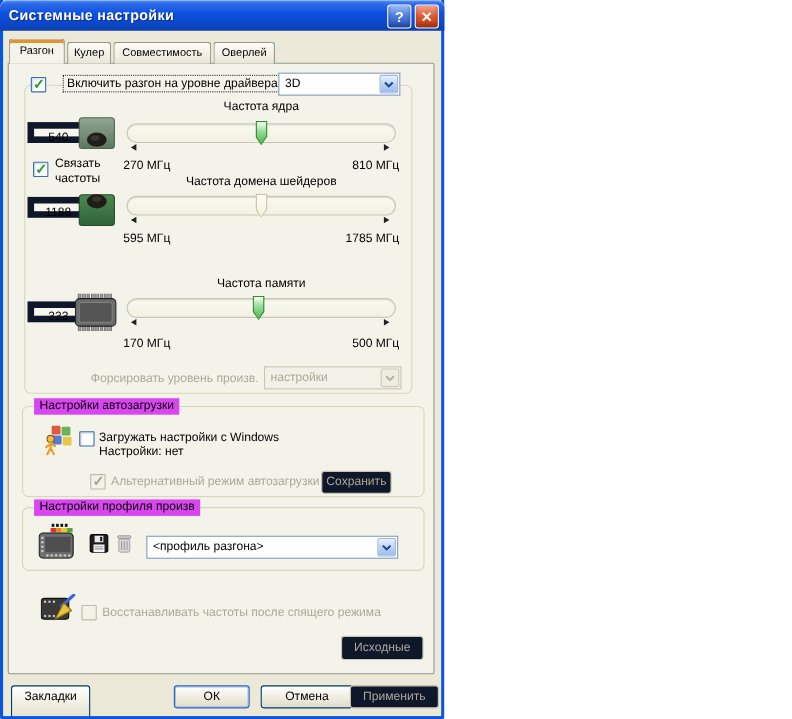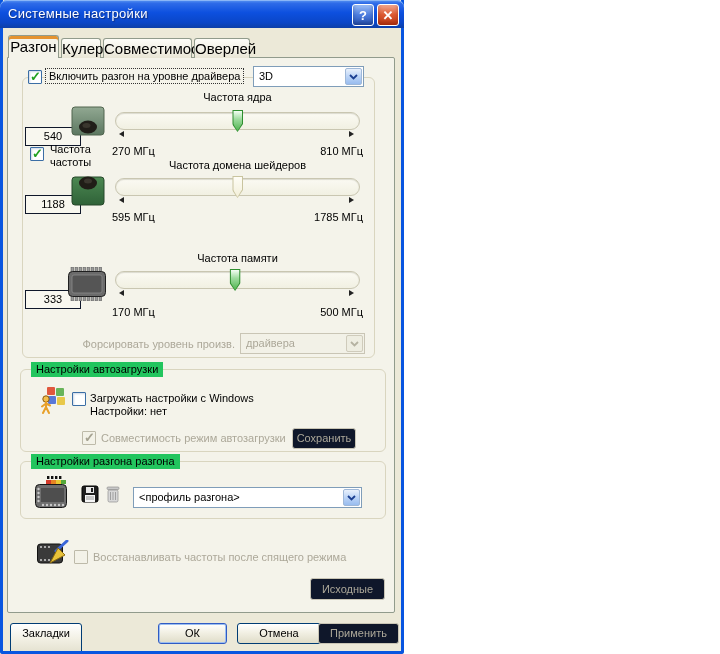--- a/index.html
+++ b/index.html
@@ -8,42 +8,42 @@
   .canvas { position:relative; width:720px; height:654px; background:#fff; }
 
   
   .window { position:absolute; left:0; top:0; width:404px; height:654px; background:#ECE9D8; }
   .frame  { position:absolute; inset:0; border:3px solid #0855E0; border-top:none;
             border-radius:0 0 3px 3px; pointer-events:none; z-index:90; }
   .titlebar { position:absolute; left:0; top:0; width:404px; height:28px;
     border-radius:7px 7px 0 0; z-index:95;
     background:linear-gradient(180deg,#5A96F2 0%,#2E6BE8 12%,#0D50DF 45%,#0A46C8 80%,#0C3FA8 100%);
     box-shadow:inset 0 1px 0 #8AB6F7; }
-  .title-text { position:absolute; left:8px; top:6px; color:#fff; font-size:13px; font-weight:normal;
+  .title-text { position:absolute; left:8px; top:6px; color:#fff; font-size:13px; font-weight:bold;
     text-shadow:1px 1px 1px #12307E; letter-spacing:.3px; }
   .tbtn { position:absolute; top:4px; width:22px; height:22px; border-radius:3px;
     border:1px solid #fff; display:flex; align-items:center; justify-content:center;
     color:#fff; font-weight:bold; font-size:13px; }
   .tbtn.help  { left:352px; background:linear-gradient(180deg,#9CBEF6,#4C7CDE 50%,#2B57B8);
     box-shadow:inset 0 -3px 4px rgba(10,30,90,.4); }
   .tbtn.close { left:377px; background:linear-gradient(180deg,#F2A78E,#DD5B33 48%,#BE3A15);
     box-shadow:inset 0 -3px 4px rgba(120,20,0,.4); }
 
   
-  .tab { position:absolute; z-index:3; font-size:15px; text-align:center;
+  .tab { position:absolute; z-index:3; font-size:10px; text-align:center;
     border:1px solid #919B8C; border-bottom:none; border-radius:3px 3px 0 0;
     background:linear-gradient(180deg,#FDFDF8,#E9E6D6); line-height:19px; color:#000; }
   .tab.active { background:#F4F3EA; line-height:21px;
     box-shadow:inset 0 3px 0 #E5932F; z-index:5; }
   .tabpage { position:absolute; left:7px; top:57px; width:388px; height:556px;
     background:#F4F3EA; border:1px solid #919B8C; border-radius:0 2px 2px 2px; z-index:2; }
 
   
   .group { position:absolute; border:1px solid #D9D5BF; border-radius:6px; z-index:3; }
-  .legend { position:absolute; top:-8px; left:10px; background:#22c55e; padding:0 5px;
+  .legend { position:absolute; top:-8px; left:10px; background:#d946ef; padding:0 5px;
     font-size:11px; line-height:15px; color:#000; white-space:nowrap; }
 
   .txt   { position:absolute; font-size:11px; line-height:13px; color:#000; white-space:nowrap; z-index:4; }
   .dis   { color:#ACA899; }
 
   
   .cb { position:absolute; width:14px; height:14px; background:#fff; border:1px solid #3B6EA5;
         border-radius:1px; box-shadow:inset 1px 1px 2px rgba(60,100,160,.25); z-index:5; }
   .cb.checked::after { content:"✓"; position:absolute; left:1px; top:-2px;
         font-size:13px; font-weight:bold; color:#21A121; }
@@ -55,21 +55,21 @@
   .combo .ctxt { position:absolute; left:5px; top:3px; font-size:11px; white-space:nowrap; }
   .combo .abtn { position:absolute; right:1px; top:1px; bottom:1px; width:17px; border-radius:2px;
       background:linear-gradient(180deg,#E9F1FC,#BCD4F6 50%,#98BCEF); border:1px solid #9FB8D8;
       display:flex; align-items:center; justify-content:center; }
   .combo.disabled { background:#F2F1E7; border-color:#C9C5B5; }
   .combo.disabled .ctxt { color:#ACA899; }
   .combo.disabled .abtn { background:#EEEDE1; border-color:#CFCBBB; }
 
   
   .valuebox { position:absolute; width:56px; height:19px; background:#F8F7EF;
-      border:1px solid #0f172a; text-align:center; font-size:11px; line-height:17px; z-index:4;margin-top:16px; }
+      border:6px solid #0f172a; text-align:center; font-size:11px; line-height:17px; z-index:4; }
   .groove { position:absolute; width:245px; height:18px; border-radius:9px; z-index:4;
       background:linear-gradient(#FBFAF3,#F1F0E2); border:1px solid #C9C6B1;
       box-shadow:inset 0 1px 1px rgba(120,120,100,.25); }
   .thumb { position:absolute; top:-3px; width:11px; height:22px; transform:translateX(-50%);
       clip-path:polygon(0 0,100% 0,100% 64%,50% 100%,0 64%); background:#2E8E2E; }
   .thumb-in { position:absolute; inset:1px; clip-path:polygon(0 0,100% 0,100% 63%,50% 100%,0 63%);
       background:linear-gradient(180deg,#F4FEF4,#9FDC9F 40%,#4FB44F); }
   .thumb.pale { background:#C9C49F; }
   .thumb.pale .thumb-in { background:linear-gradient(180deg,#FEFDF6,#F3EFD9); }
   .arrL { position:absolute; width:0; height:0; z-index:4;
@@ -114,21 +114,21 @@
     <div class="tab" style="left:103px;top:38px;width:89px;height:20px">
       <span>Совместимость</span></div>
     <div class="tab" style="left:194px;top:38px;width:56px;height:20px">
       <span>Оверлей</span></div>
 
     <div class="tabpage"></div>
 
     <div class="group" style="left:22px;top:77px;width:353px;height:281px"></div>
 
     <div class="cb checked" style="left:28px;top:70px"></div>
-    <div class="enable-wrap" style="left:46px;top:69px">Включить разгон на уровне драйвера</div>
+    <div class="enable-wrap" style="left:58px;top:69px">Включить разгон на уровне драйвера</div>
 
     <div class="combo" style="left:253px;top:66px;width:111px">
       <span class="ctxt">3D</span>
       <span class="abtn">
         <svg width="9" height="6" viewBox="0 0 9 6">
             <polyline points="1,1 4.5,4.5 8,1" stroke="#1B3F91" stroke-width="1.8" fill="none"></polyline>
           </svg>
       </span>
     </div>
 
@@ -151,21 +151,21 @@
       <div class="thumb" style="left: 50%;">
           <div class="thumb-in"></div>
         </div>
     </div>
     <div class="arrL" style="left:119px;top:131px"></div>
     <div class="arrR" style="left:349px;top:131px"></div>
     <div class="txt" style="left:112px;top:145px">270 МГц</div>
     <div class="txt" style="left:310px;top:145px;width:53px;text-align:right">810 МГц</div>
 
     <div class="cb checked" style="left:30px;top:147px"></div>
-    <div class="txt" style="left:50px;top:143px">Частота</div>
+    <div class="txt" style="left:50px;top:143px">Связать</div>
     <div class="txt" style="left:50px;top:156px">частоты</div>
 
     <div class="slider-title" style="top:159px">Частота домена шейдеров</div>
     <div class="valuebox" style="left:25px;top:179px">1188</div>
     <div class="icon" style="left:71px;top:176px">
       <svg width="34" height="30" viewBox="0 0 34 30">
         <defs>
             <linearGradient id="gs" x1="0" y1="0" x2="0" y2="1">
           <stop offset="0" stop-color="#4C8852"></stop>
               <stop offset="1" stop-color="#2F6238"></stop>
@@ -217,21 +217,21 @@
           <div class="thumb-in"></div>
         </div>
     </div>
     <div class="arrL" style="left:119px;top:290px"></div>
     <div class="arrR" style="left:349px;top:290px"></div>
     <div class="txt" style="left:112px;top:306px">170 МГц</div>
     <div class="txt" style="left:310px;top:306px;width:53px;text-align:right">500 МГц</div>
 
     <div class="txt dis" style="left:40px;top:338px;width:195px;text-align:right">Форсировать уровень произв.</div>
     <div class="combo disabled" style="left:240px;top:333px;width:125px">
-      <span class="ctxt">драйвера</span>
+      <span class="ctxt">настройки</span>
       <span class="abtn">
         <svg width="9" height="6" viewBox="0 0 9 6">
             <polyline points="1,1 4.5,4.5 8,1" stroke="#B5B2A1" stroke-width="1.8" fill="none"></polyline>
           </svg>
       </span>
     </div>
 
     <div class="group" style="left:20px;top:369px;width:366px;height:83px">
       <span class="legend">Настройки автозагрузки</span>
     </div>
@@ -242,25 +242,25 @@
         <rect x="8" y="10" width="8" height="8" rx="1" fill="#5A78D8"></rect>
         <rect x="17" y="11" width="8" height="8" rx="1" fill="#E8C84A"></rect>
         <circle cx="6" cy="13" r="3.2" fill="#F5C04A" stroke="#8A5A10"></circle>
         <path d="M6 16 L6 21 M6 17.5 L2 20.5 M6 17.5 L10 19.5 M6 21 L3 27 M6 21 L9 27" stroke="#E8A02A" stroke-width="2" fill="none" stroke-linecap="round"></path>
       </svg>
     </div>
     <div class="cb" style="left:72px;top:392px"></div>
     <div class="txt" style="left:90px;top:392px">Загружать настройки с Windows</div>
     <div class="txt" style="left:90px;top:405px">Настройки: нет</div>
     <div class="cb disabled checked" style="left:82px;top:431px"></div>
-    <div class="txt dis" style="left:101px;top:432px">Совместимость режим автозагрузки</div>
+    <div class="txt dis" style="left:101px;top:432px">Альтернативный режим автозагрузки</div>
     <div class="btn disabled" style="left:292px;top:428px;width:64px;height:21px">Сохранить</div>
 
     <div class="group" style="left:20px;top:461px;width:366px;height:58px">
-      <span class="legend">Настройки разгона разгона</span>
+      <span class="legend">Настройки профиля произв</span>
     </div>
     <div class="icon" style="left:35px;top:476px">
       <svg width="34" height="32" viewBox="0 0 34 32">
         <rect x="12" y="0" width="2.4" height="3" fill="#111"></rect>
           <rect x="16" y="0" width="2.4" height="3" fill="#111"></rect>
         <rect x="20" y="0" width="2.4" height="3" fill="#111"></rect>
           <rect x="24" y="0" width="2.4" height="3" fill="#111"></rect>
         <rect x="11" y="4" width="5" height="4" fill="#D23A2A"></rect>
           <rect x="16" y="4" width="5" height="4" fill="#E78424"></rect>
         <rect x="21" y="4" width="5" height="4" fill="#E8C832"></rect>

